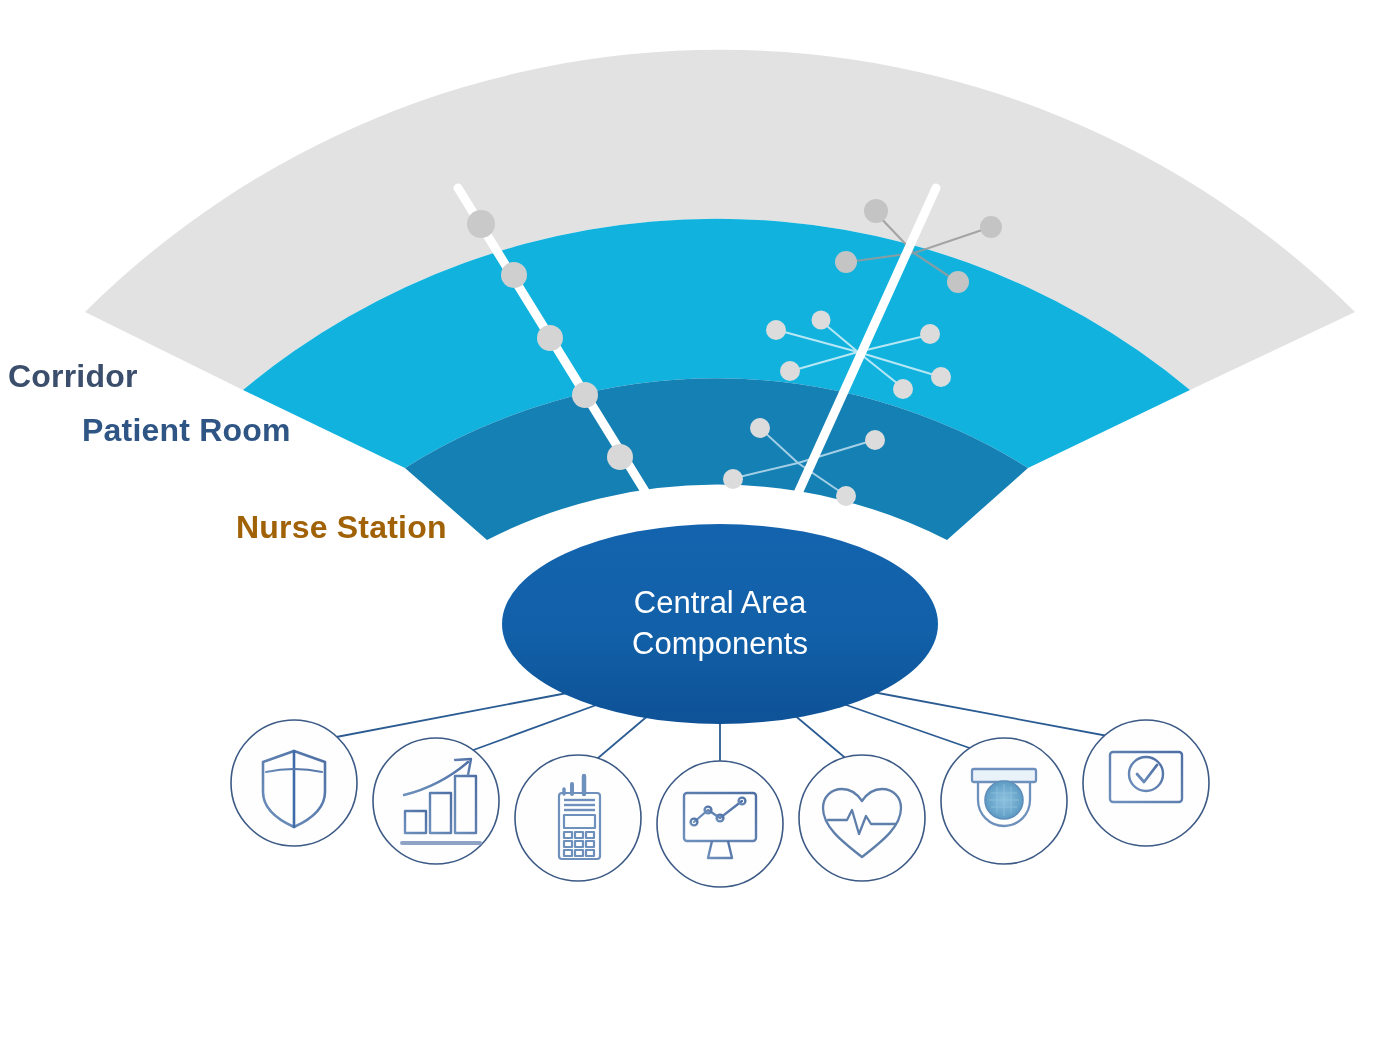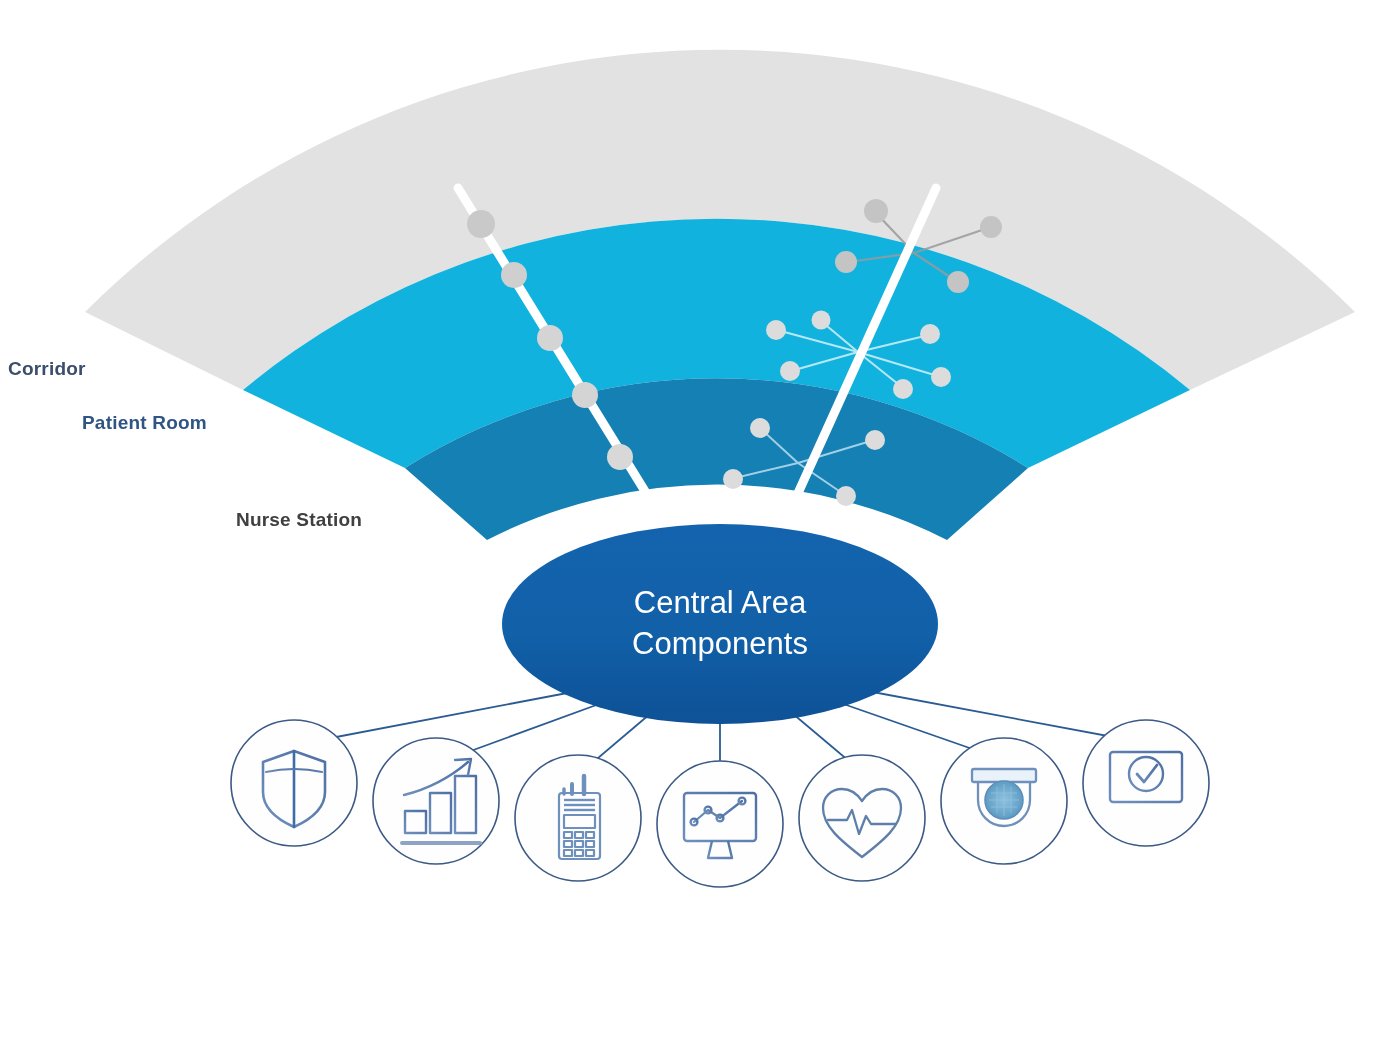--- a/index.html
+++ b/index.html
@@ -20,28 +20,28 @@
   #diagram-svg {
     position: absolute;
     left: 0;
     top: 0;
     width: 1380px;
     height: 1037px;
   }
   .zone-label {
     position: absolute;
     font-family: "Liberation Sans", sans-serif;
-    font-size: 19px;
+    font-size: 32px;
     font-weight: 600;
     letter-spacing: 0.2px;
     white-space: nowrap;
   }
   #label-corridor      { left: 8px;   top: 358px; color: #3B4E6B; }
   #label-patient-room  { left: 82px;  top: 412px; color: #2F5585; }
-  #label-nurse-station { left: 236px; top: 509px; color: #404040; }
+  #label-nurse-station { left: 236px; top: 509px; color: #a16207; }
 
   .hub-text {
     font-family: "Liberation Sans", sans-serif;
     font-size: 31px;
     fill: #ffffff;
     font-weight: 400;
   }
 </style>
 </head>
 <body>

